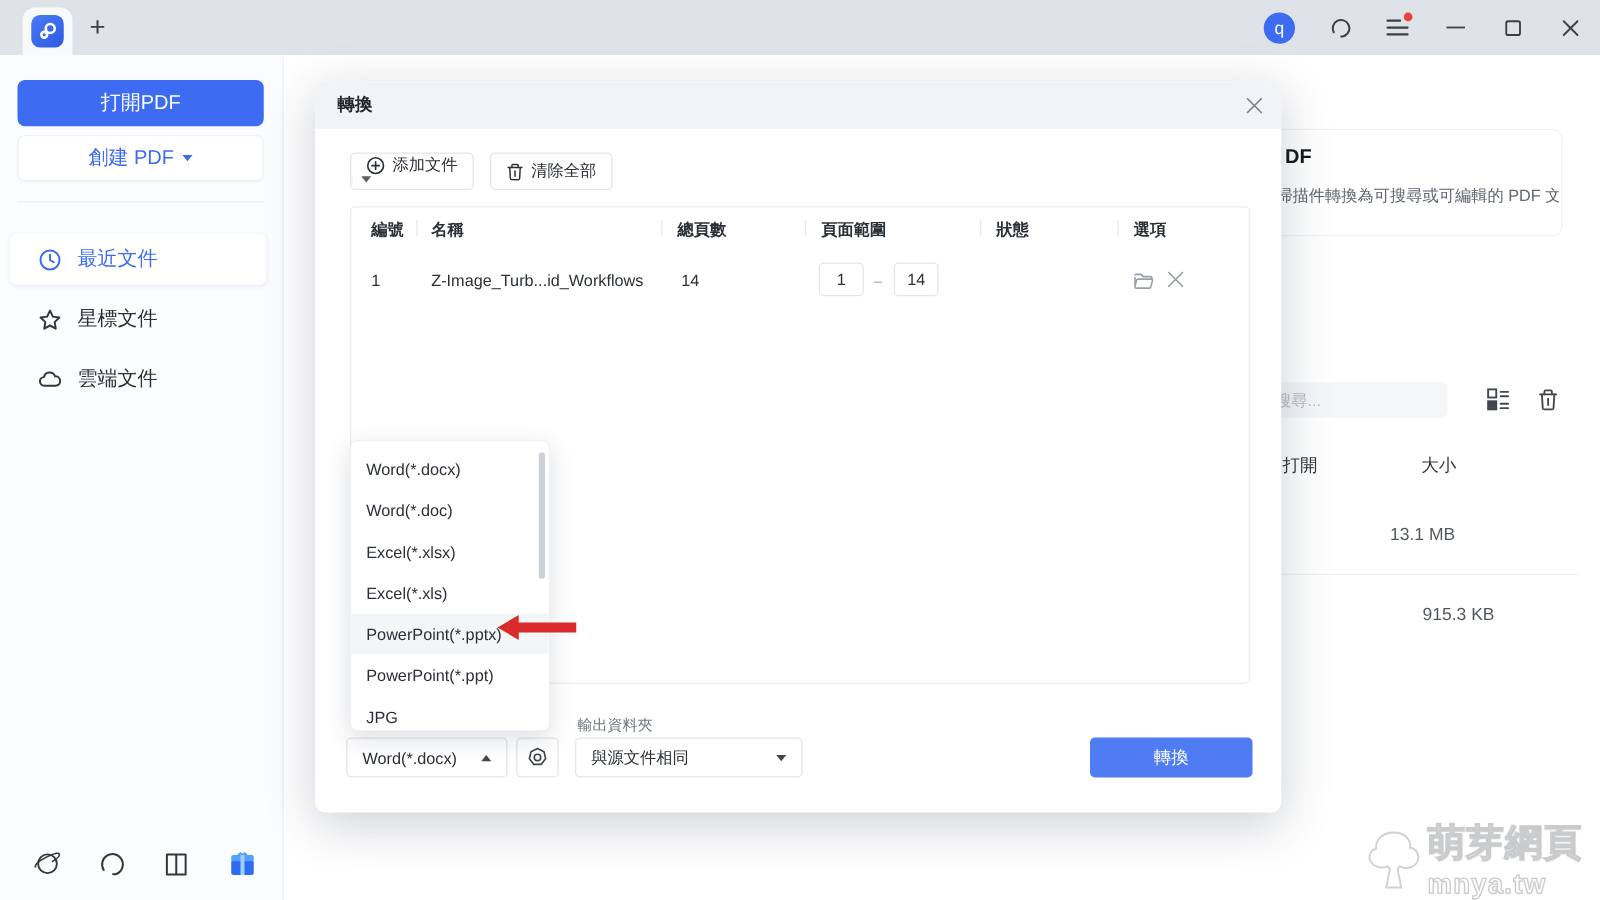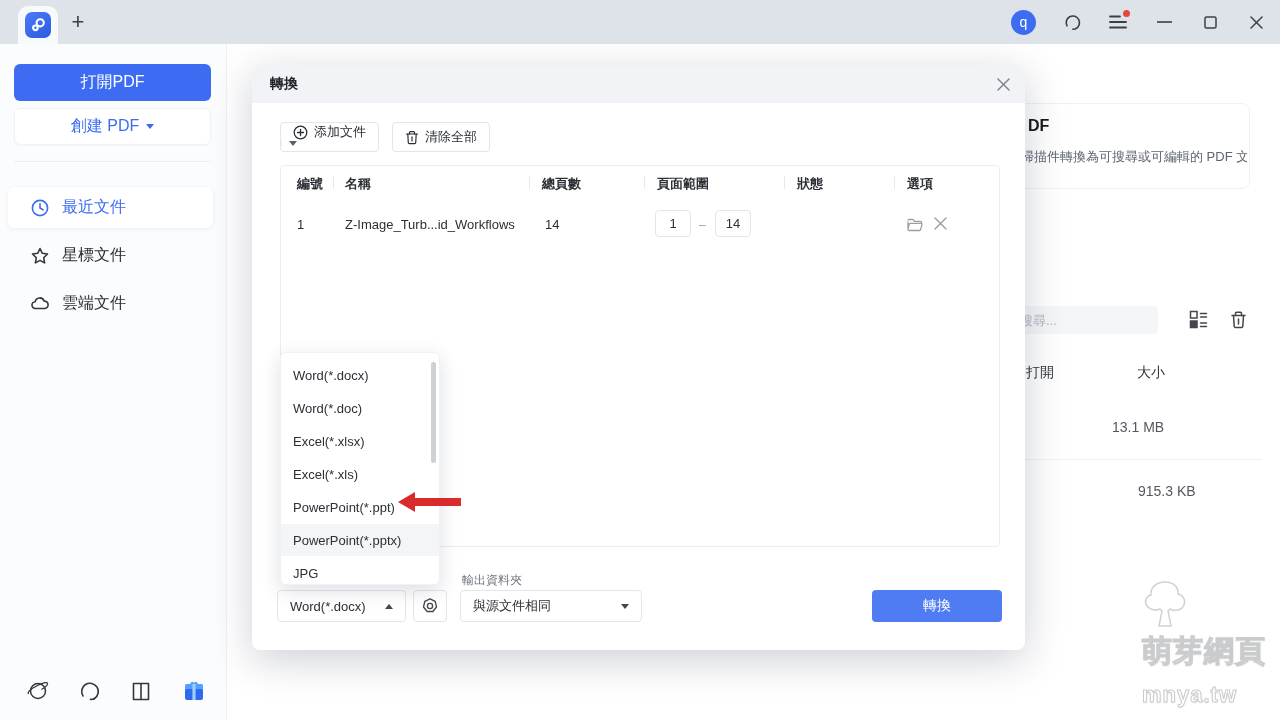--- a/index.html
+++ b/index.html
@@ -41,24 +41,24 @@
   .bg-card-desc { position:absolute; left:10px; top:44px; width:226px; font-size:13px; color:#5f6670; white-space:nowrap; overflow:hidden; }
   .bg-search { position:absolute; left:1010px; top:306px; width:148px; height:28px; background:#f4f6f8; border:none;
                border-radius:4px; font-size:13px; padding:0 10px; color:#a16207; font-family:inherit; z-index:1; }
   .bg-search::placeholder { color:#b6bcc4; }
   .bg-tool { position:absolute; top:310px; width:20px; height:20px; z-index:1; }
   .bg-col { position:absolute; top:364px; font-size:14px; color:#30343a; z-index:1; }
   .bg-size { position:absolute; font-size:14px; color:#53585f; z-index:1; }
   .bg-row-divider { position:absolute; left:1012px; top:459px; width:250px; height:1px; background:#f0f1f3; z-index:1; }
 
   
-  .watermark { position:absolute; right:14px; bottom:14px; display:flex; align-items:flex-start; gap:4px; z-index:2;flex-direction:column; }
+  .watermark { position:absolute; right:14px; bottom:2px; display:flex; align-items:center; gap:4px; z-index:2; }
   .wm-text { color:#fff; -webkit-text-stroke:1px #c9cbcd; text-shadow:0 1px 2px rgba(0,0,0,.12); line-height:1; }
   .wm-title { font-size:30px; font-weight:bold; letter-spacing:1px; }
-  .wm-domain { font-size:22px; font-weight:bold; margin-top:18px; letter-spacing:1px; }
+  .wm-domain { font-size:22px; font-weight:bold; margin-top:6px; letter-spacing:1px; }
 
   
   .dialog { position:absolute; left:252px; top:65px; width:773px; height:585px; background:#fff; border-radius:8px;
             box-shadow:0 10px 40px rgba(30,40,70,.22); z-index:10; }
   .dialog-header { position:absolute; left:0; top:0; width:100%; height:38px; background:#f1f3f6; border-radius:8px 8px 0 0;
             display:flex; align-items:center; padding:0 18px; }
   .dialog-title { font-size:14px; font-weight:bold; color:#23262b; }
   .dialog-close { position:absolute; right:12px; top:9px; width:20px; height:20px; color:#7d838c;
             display:flex; align-items:center; justify-content:center; font-size:16px; }
   .dlg-toolbar { position:absolute; left:28px; top:57px; display:flex; gap:13px; }
@@ -331,22 +331,22 @@
       <span class="caret-down"></span>
     </div>
     <button class="btn-convert">轉換</button>
   </div>
 
   <div class="dropdown">
     <div class="dd-item">Word(*.docx)</div>
     <div class="dd-item">Word(*.doc)</div>
     <div class="dd-item">Excel(*.xlsx)</div>
     <div class="dd-item">Excel(*.xls)</div>
+    <div class="dd-item active">PowerPoint(*.pptx)</div>
     <div class="dd-item">PowerPoint(*.ppt)</div>
-    <div class="dd-item active">PowerPoint(*.pptx)</div>
     <div class="dd-item">JPG</div>
     <div class="dd-scroll"></div>
   </div>
 
   <div class="red-arrow">
     <div class="ra-head"></div>
     <div class="ra-shaft"></div>
   </div>
 
 </div>

